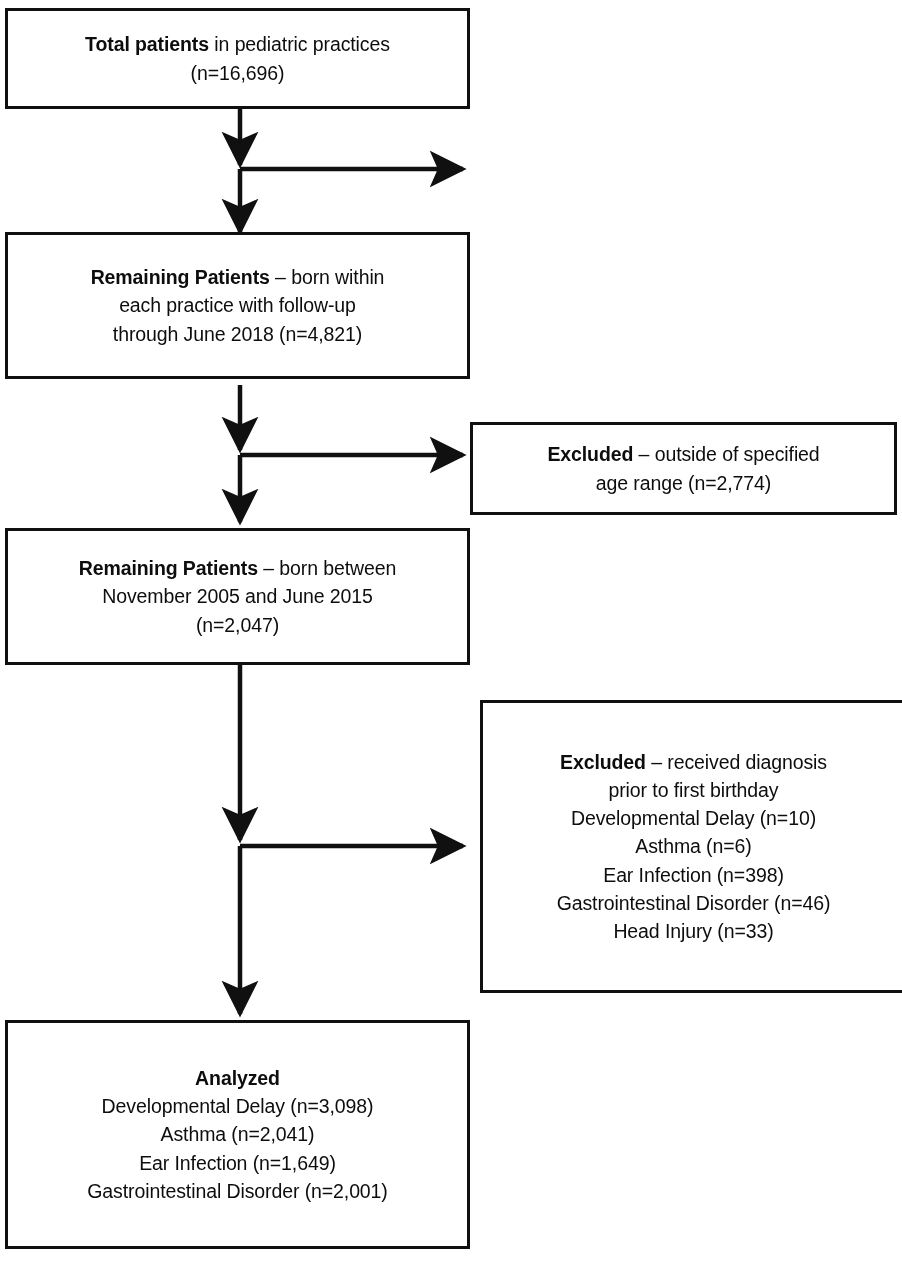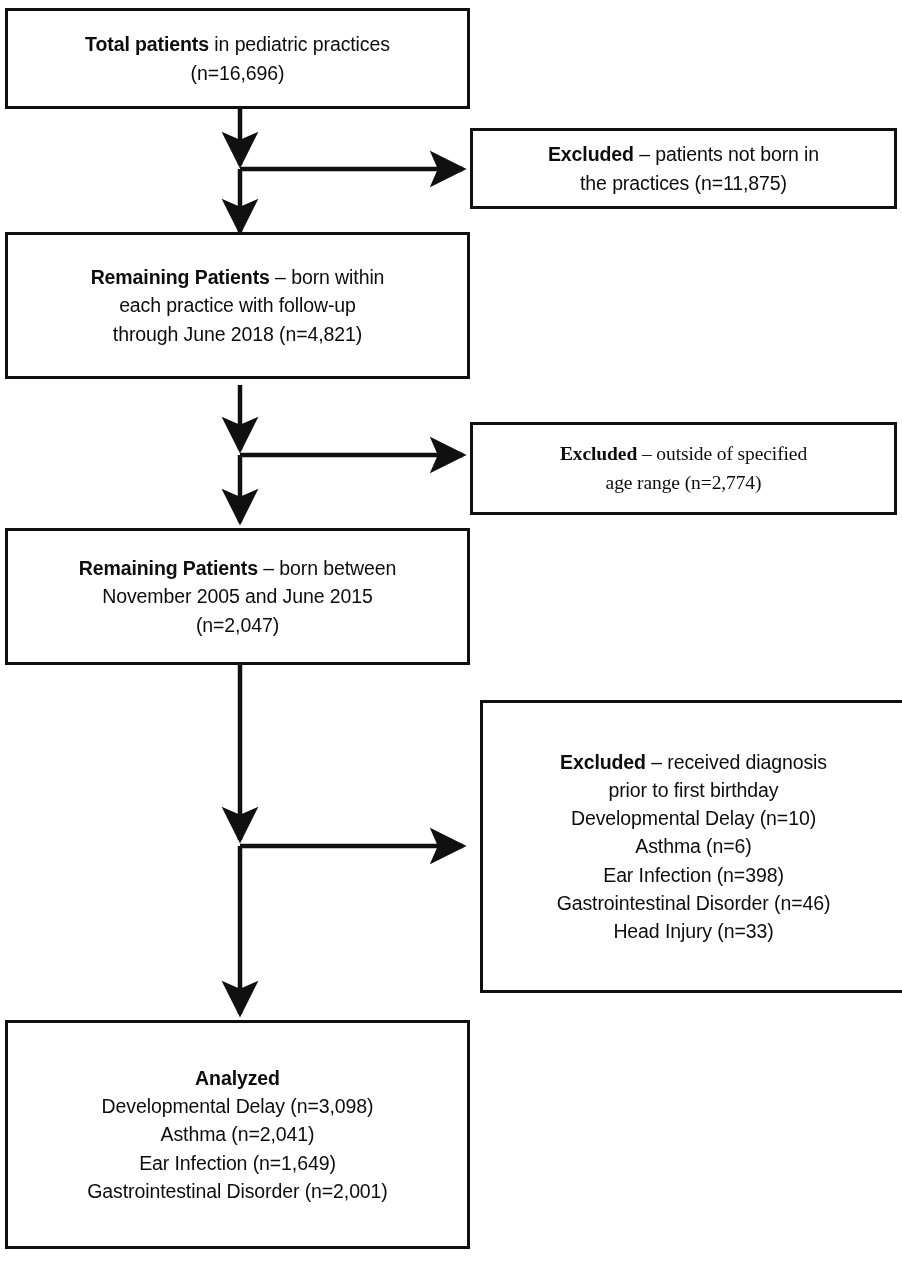--- a/index.html
+++ b/index.html
@@ -43,21 +43,21 @@
     top: 0;
     width: 902px;
     height: 1261px;
     z-index: 1;
   }
 
   
   #box-total       { left: 5px;   top: 8px;    width: 465px; height: 101px; }
   #box-excl-1      { left: 470px; top: 128px;  width: 427px; height: 81px;  }
   #box-remaining-1 { left: 5px;   top: 232px;  width: 465px; height: 147px; }
-  #box-excl-2      { left: 470px; top: 422px;  width: 427px; height: 93px; font-family: Liberation Serif, serif;  }
+  #box-excl-2      { left: 470px; top: 422px;  width: 427px; height: 93px;  }
   #box-remaining-2 { left: 5px;   top: 528px;  width: 465px; height: 137px; }
   #box-excl-3      { left: 480px; top: 700px;  width: 427px; height: 293px; }
   #box-analyzed    { left: 5px;   top: 1020px; width: 465px; height: 229px; text-align: center; }
 
   #box-analyzed, #box-excl-3 { line-height: 1.44; }
 </style>
 </head>
 <body>
 
 <div id="canvas">
@@ -90,28 +90,20 @@
 
   <div class="flow-box" id="box-total">
     <div class="txt">
       <span class="line-1">
         <b>Total patients</b><span> in pediatric practices</span>
       </span>
       <span>(n=16,696)</span>
     </div>
   </div>
 
-  <div class="flow-box" id="box-excl-1">
-    <div class="txt">
-      <span class="line-1">
-        <b>Excluded</b><span> – patients not born in</span>
-      </span>
-      <span>the practices (n=11,875)</span>
-    </div>
-  </div>
 
   <div class="flow-box" id="box-remaining-1">
     <div class="txt">
       <span class="line-1">
         <b>Remaining Patients</b><span> – born within</span>
       </span>
       <span class="line-1">each practice with follow-up</span>
       <span>through June 2018 (n=4,821)</span>
     </div>
   </div>

